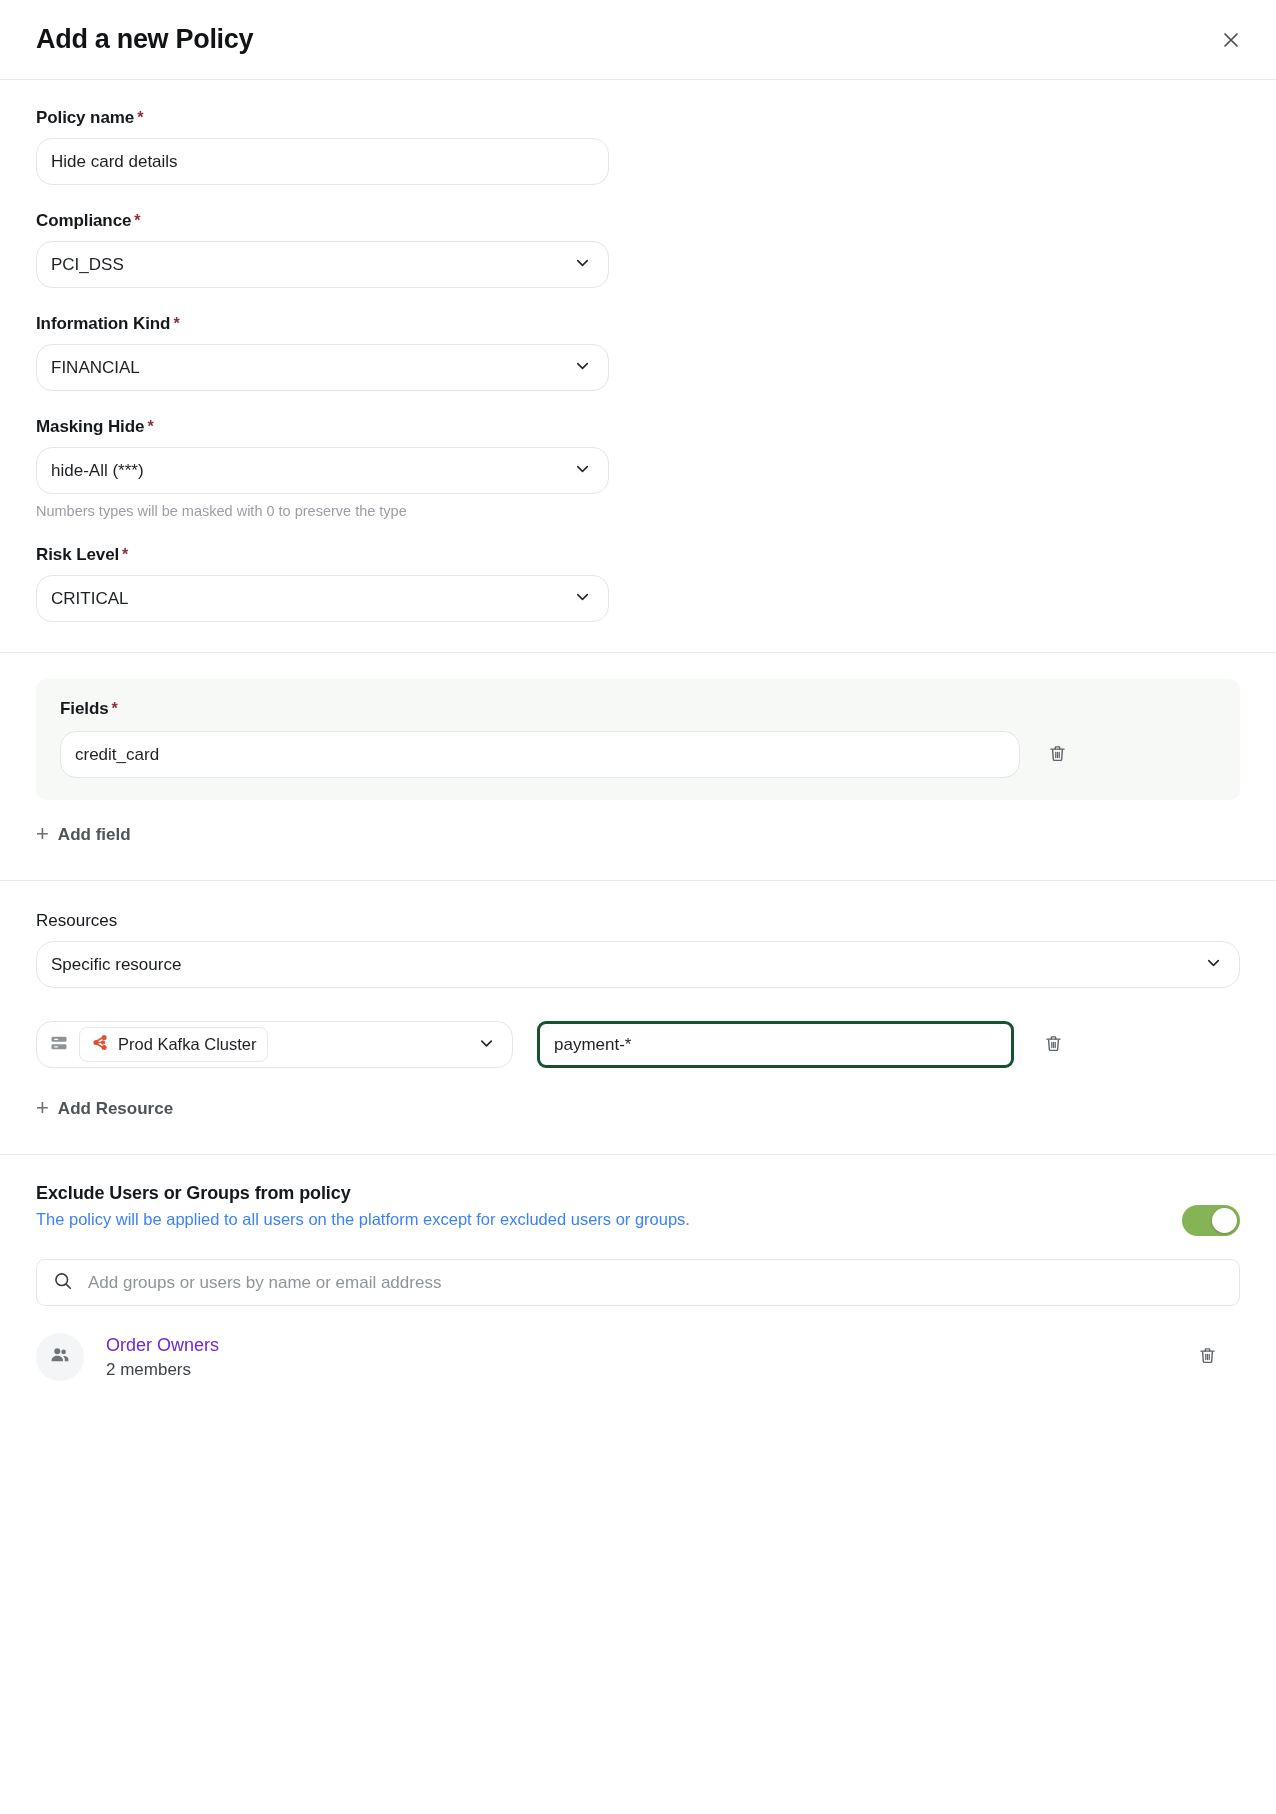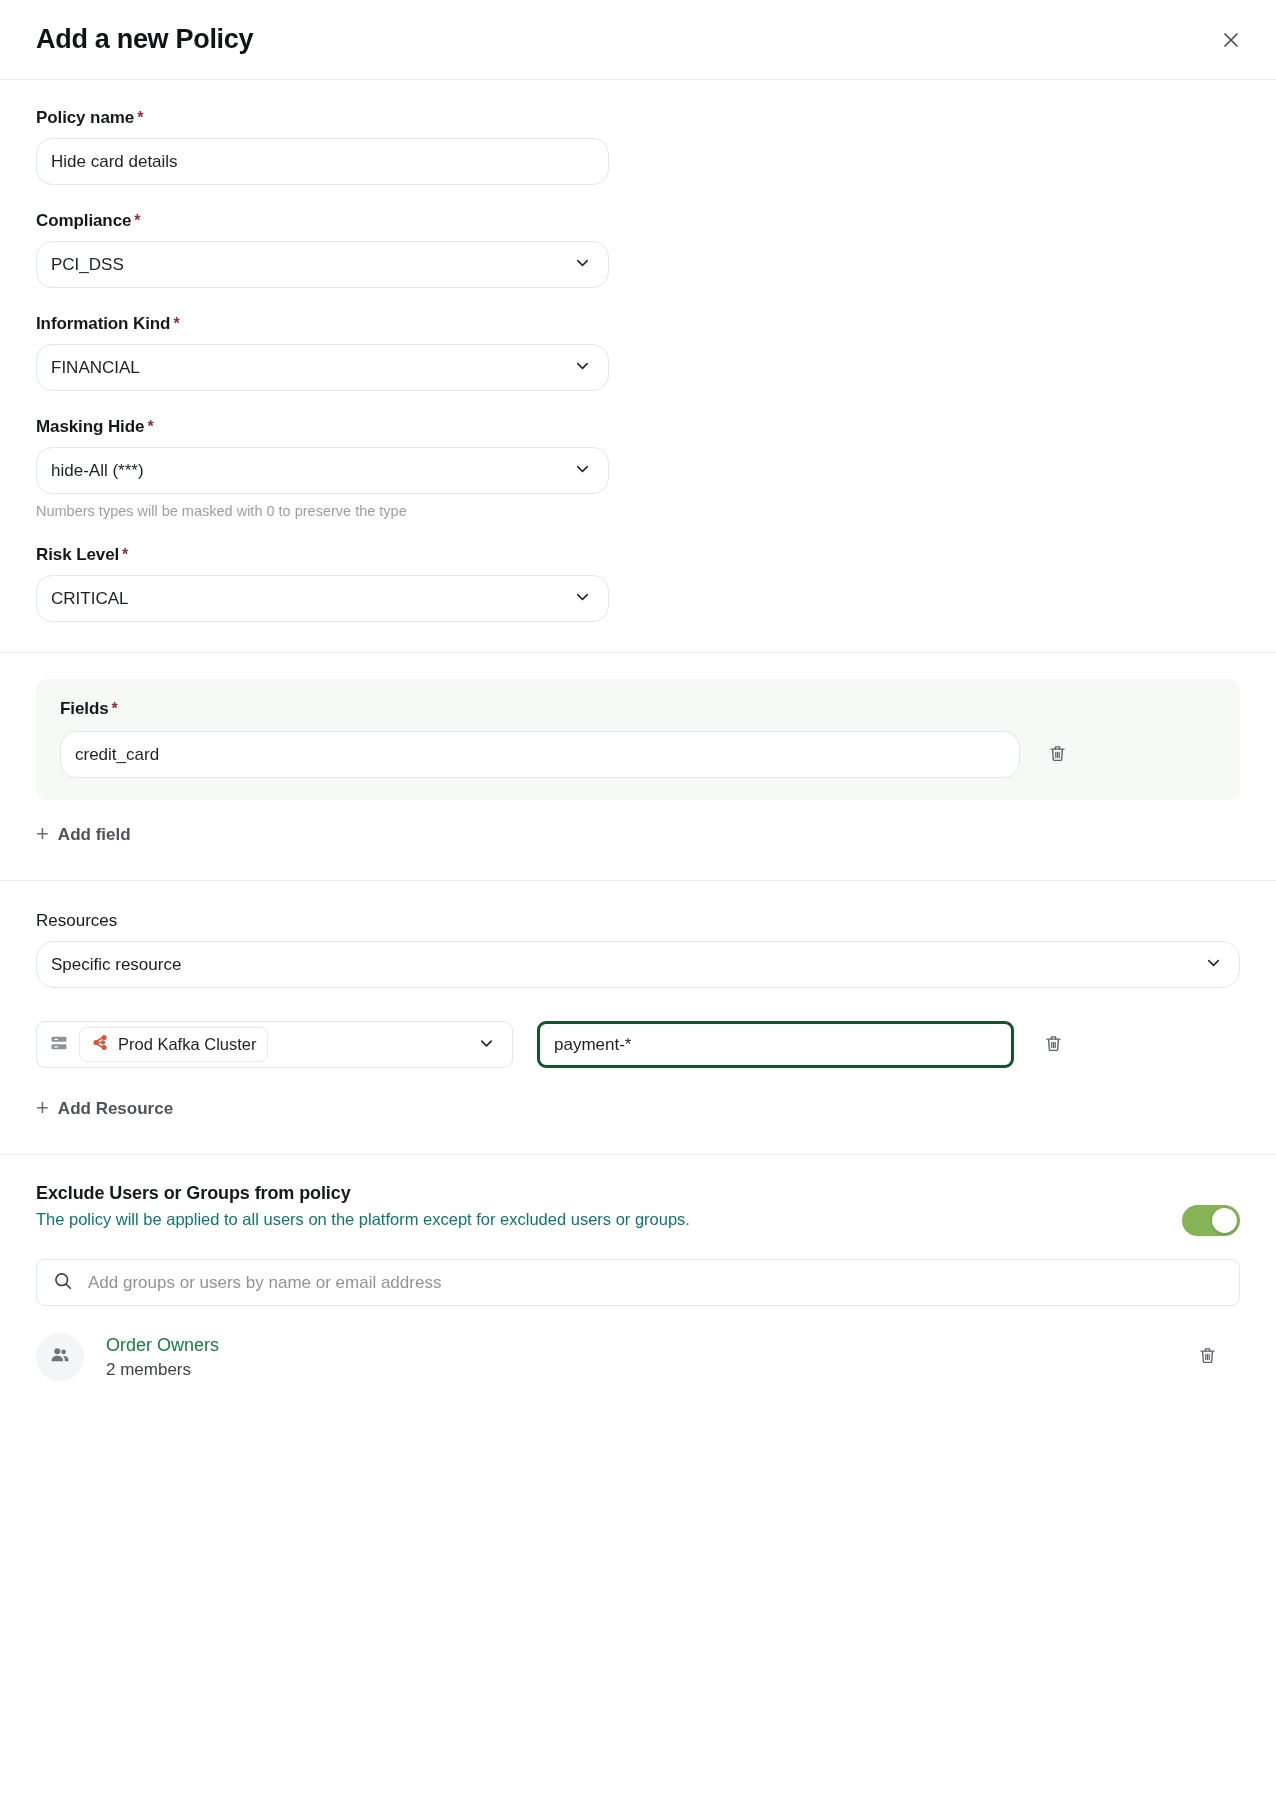--- a/index.html
+++ b/index.html
@@ -166,21 +166,21 @@
   .resource-row {
     display: flex;
     align-items: center;
     gap: 24px;
     margin-top: 33px;
   }
   .resource-select {
     width: 477px;
     height: 47px;
     border: 1px solid #e4e6e8;
-    border-radius: 9px;
+    border-radius: 16px;
     display: flex;
     align-items: center;
     padding: 8px 12px;
     position: relative;
     background: #fff;
     gap: 10px;
   }
   .chip {
     display: inline-flex;
     align-items: center;
@@ -214,21 +214,21 @@
     gap: 24px;
   }
   .exclude-title {
     font-size: 18px;
     font-weight: 700;
     color: #16191c;
     letter-spacing: -0.1px;
   }
   .exclude-sub {
     font-size: 16.5px;
-    color: #0f766e;
+    color: #3b82f6;
     margin-top: 6px;
   }
   .toggle {
     flex: none;
     width: 58px;
     height: 31px;
     border-radius: 16px;
     background: #85b356;
     position: relative;
     cursor: pointer;
@@ -280,21 +280,21 @@
     border-radius: 50%;
     background: #f4f5f6;
     display: flex;
     align-items: center;
     justify-content: center;
     flex: none;
   }
   .group-meta { flex: 1; }
   .group-name {
     font-size: 18px;
-    color: #15803d;
+    color: #6d28d9;
     line-height: 1.45;
   }
   .group-members {
     font-size: 17px;
     color: #3e4348;
     line-height: 1.45;
   }
 </style>
 </head>
 <body>

